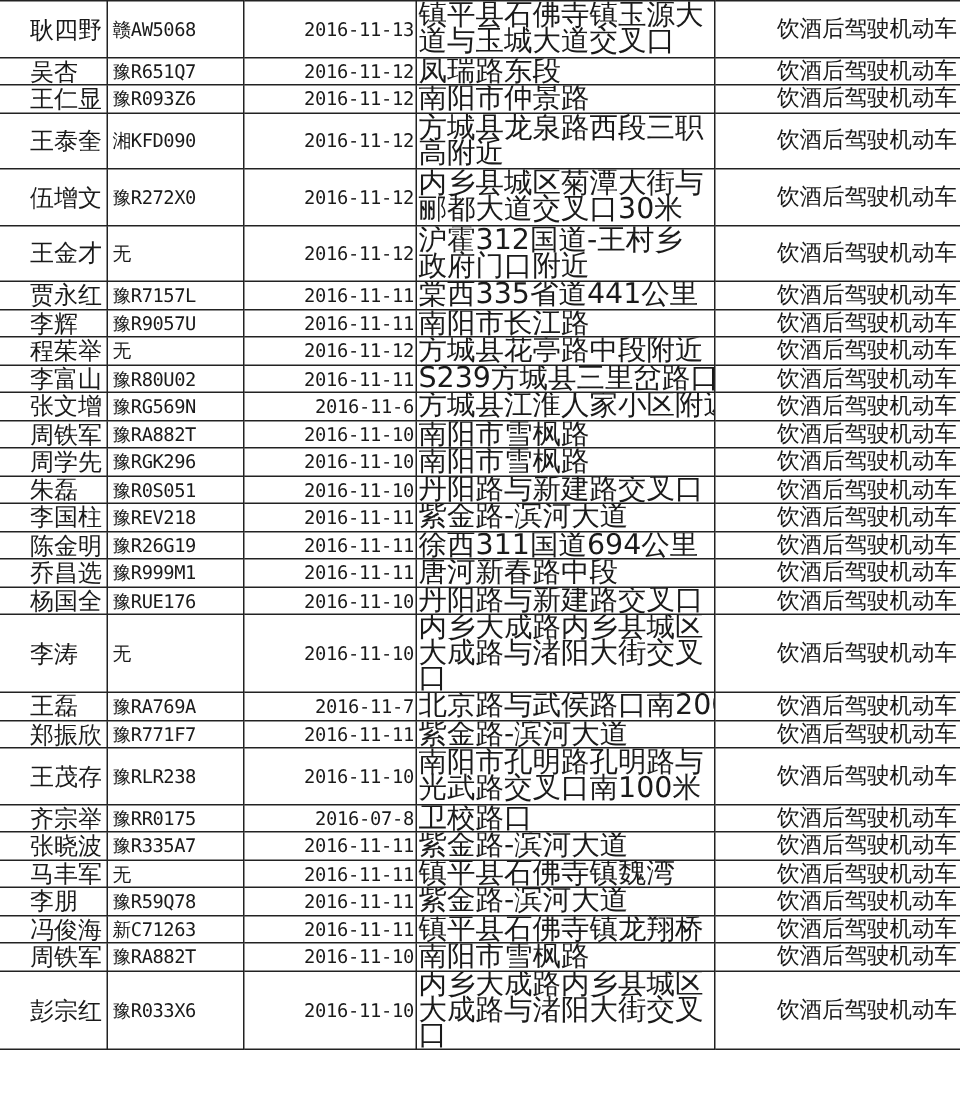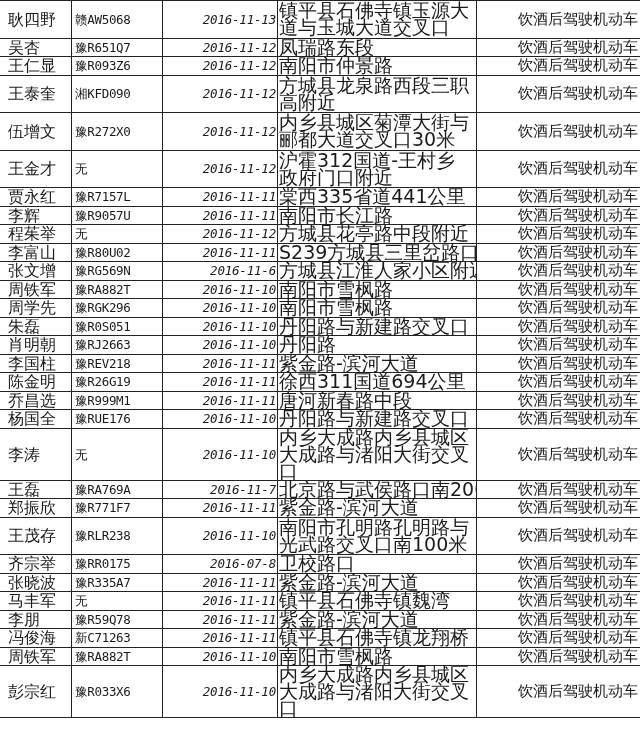--- a/index.html
+++ b/index.html
@@ -21,23 +21,23 @@
   td {
     border: 1px solid #222;
     padding: 0 2px;
     vertical-align: middle;
     line-height: 17px;
     overflow: hidden;
     white-space: nowrap;
   }
   tr.short td { height: 17.5px; }
   tr.tall td { height: 36.5px; }
-  td.name { font-size: 16px; padding-left: 8px; }
+  td.name { font-size: 16px; padding-left: 20px; }
   td.plate { font-family: "DejaVu Sans Mono", "Liberation Mono", monospace; font-size: 12.5px; letter-spacing: -0.3px; padding-left: 3px; margin-left: 38px; }
-  td.date { font-family: "DejaVu Sans Mono", "Liberation Mono", monospace; font-size: 12.5px; text-align: right; padding-right: 1px; letter-spacing: -0.2px; font-style: italic; }
+  td.date { font-family: "DejaVu Sans Mono", "Liberation Mono", monospace; font-size: 12.5px; text-align: right; padding-right: 1px; letter-spacing: -0.2px; }
   td.loc { white-space: normal; font-size: 19px; line-height: 17px; padding-left: 1px; word-break: break-all; }
   td.viol { font-size: 15px; padding-left: 2px; text-align: right; }
   tr.short td.loc { white-space: nowrap; }
 </style>
 </head>
 <body>
 
 <table>
   <colgroup>
     <col class="c1">
@@ -139,27 +139,20 @@
         <td class="viol">饮酒后驾驶机动车</td>
       </tr>
     <tr class="short">
         <td class="name">朱磊</td>
         <td class="plate">豫R0S051</td>
         <td class="date">2016-11-10</td>
         <td class="loc">丹阳路与新建路交叉口</td>
         <td class="viol">饮酒后驾驶机动车</td>
       </tr>
     <tr class="short">
-        <td class="name">肖明朝</td>
-        <td class="plate">豫RJ2663</td>
-        <td class="date">2016-11-10</td>
-        <td class="loc">丹阳路</td>
-        <td class="viol">饮酒后驾驶机动车</td>
-      </tr>
-    <tr class="short">
         <td class="name">李国柱</td>
         <td class="plate">豫REV218</td>
         <td class="date">2016-11-11</td>
         <td class="loc">紫金路-滨河大道</td>
         <td class="viol">饮酒后驾驶机动车</td>
       </tr>
     <tr class="short">
         <td class="name">陈金明</td>
         <td class="plate">豫R26G19</td>
         <td class="date">2016-11-11</td>

